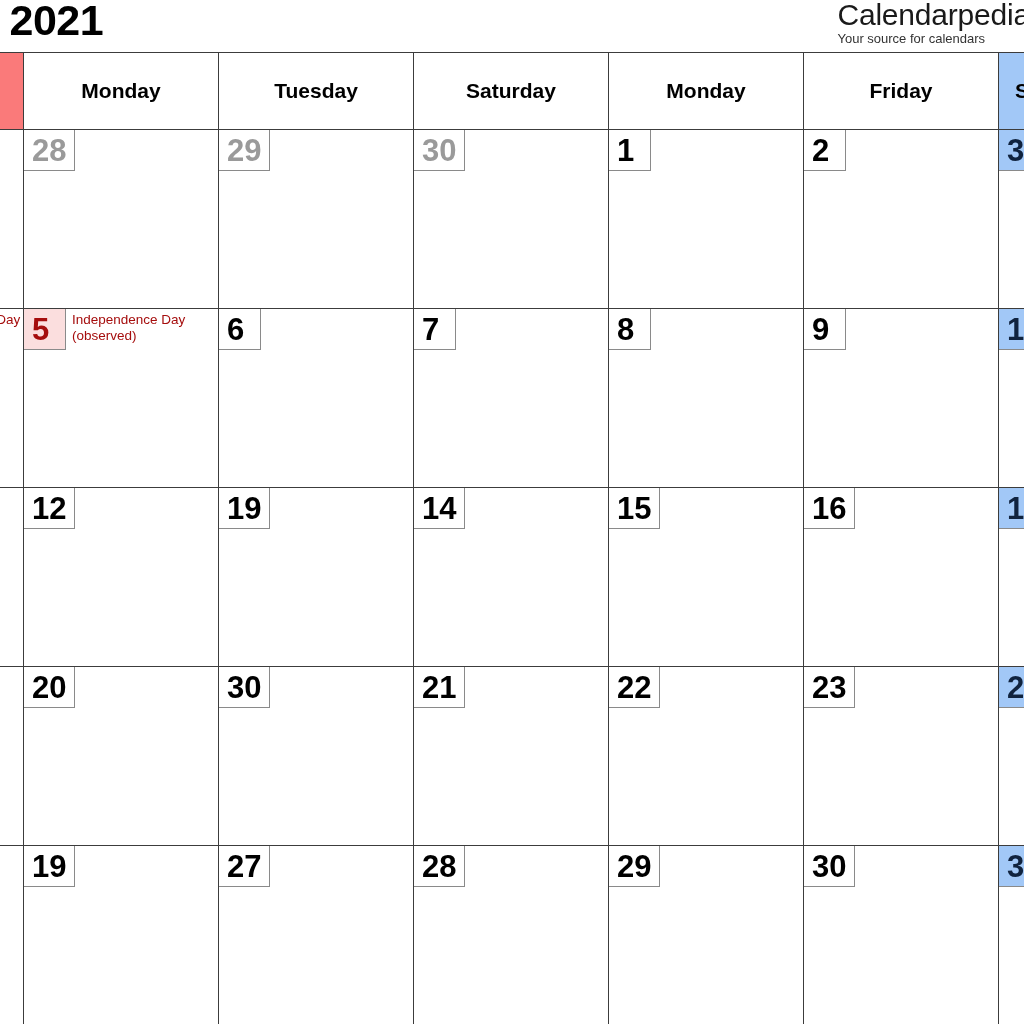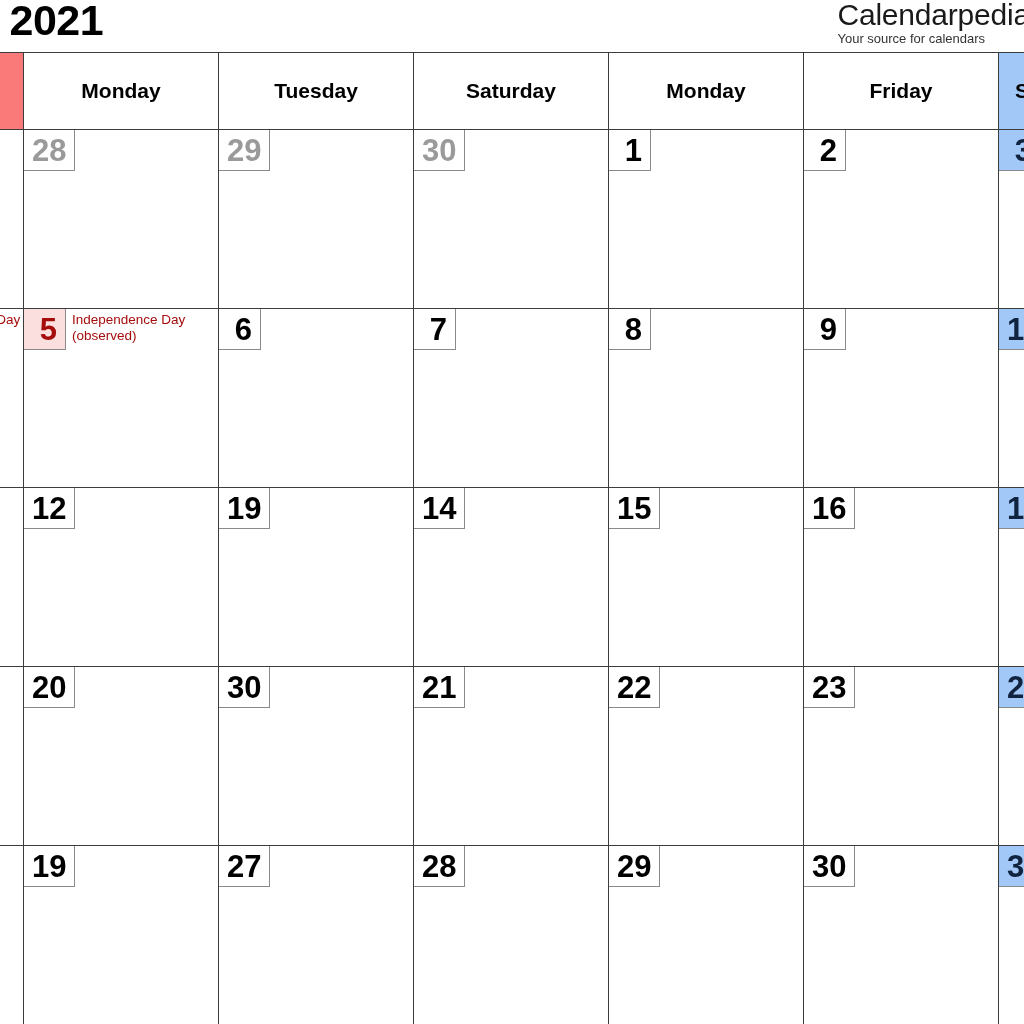--- a/index.html
+++ b/index.html
@@ -100,21 +100,21 @@
     min-width: 42px;
     height: 41px;
     line-height: 41px;
     padding: 0 8px;
     box-sizing: border-box;
     border: 1px solid #8a8a8a;
     border-top: none;
     border-left: none;
     font-size: 31px;
     font-weight: bold;
-    text-align: right;
+    text-align: left;
     color: #000000;
     background: #ffffff;
     vertical-align: top;
   }
   .daybox.muted { color: #9a9a9a; }
   .daybox.sat   { color: #10233f; background: #a2c8f7; }
   .daybox.holiday { color: #a50d0d; background: #fbdede; }
 
   .evt {
     display: inline-block;

